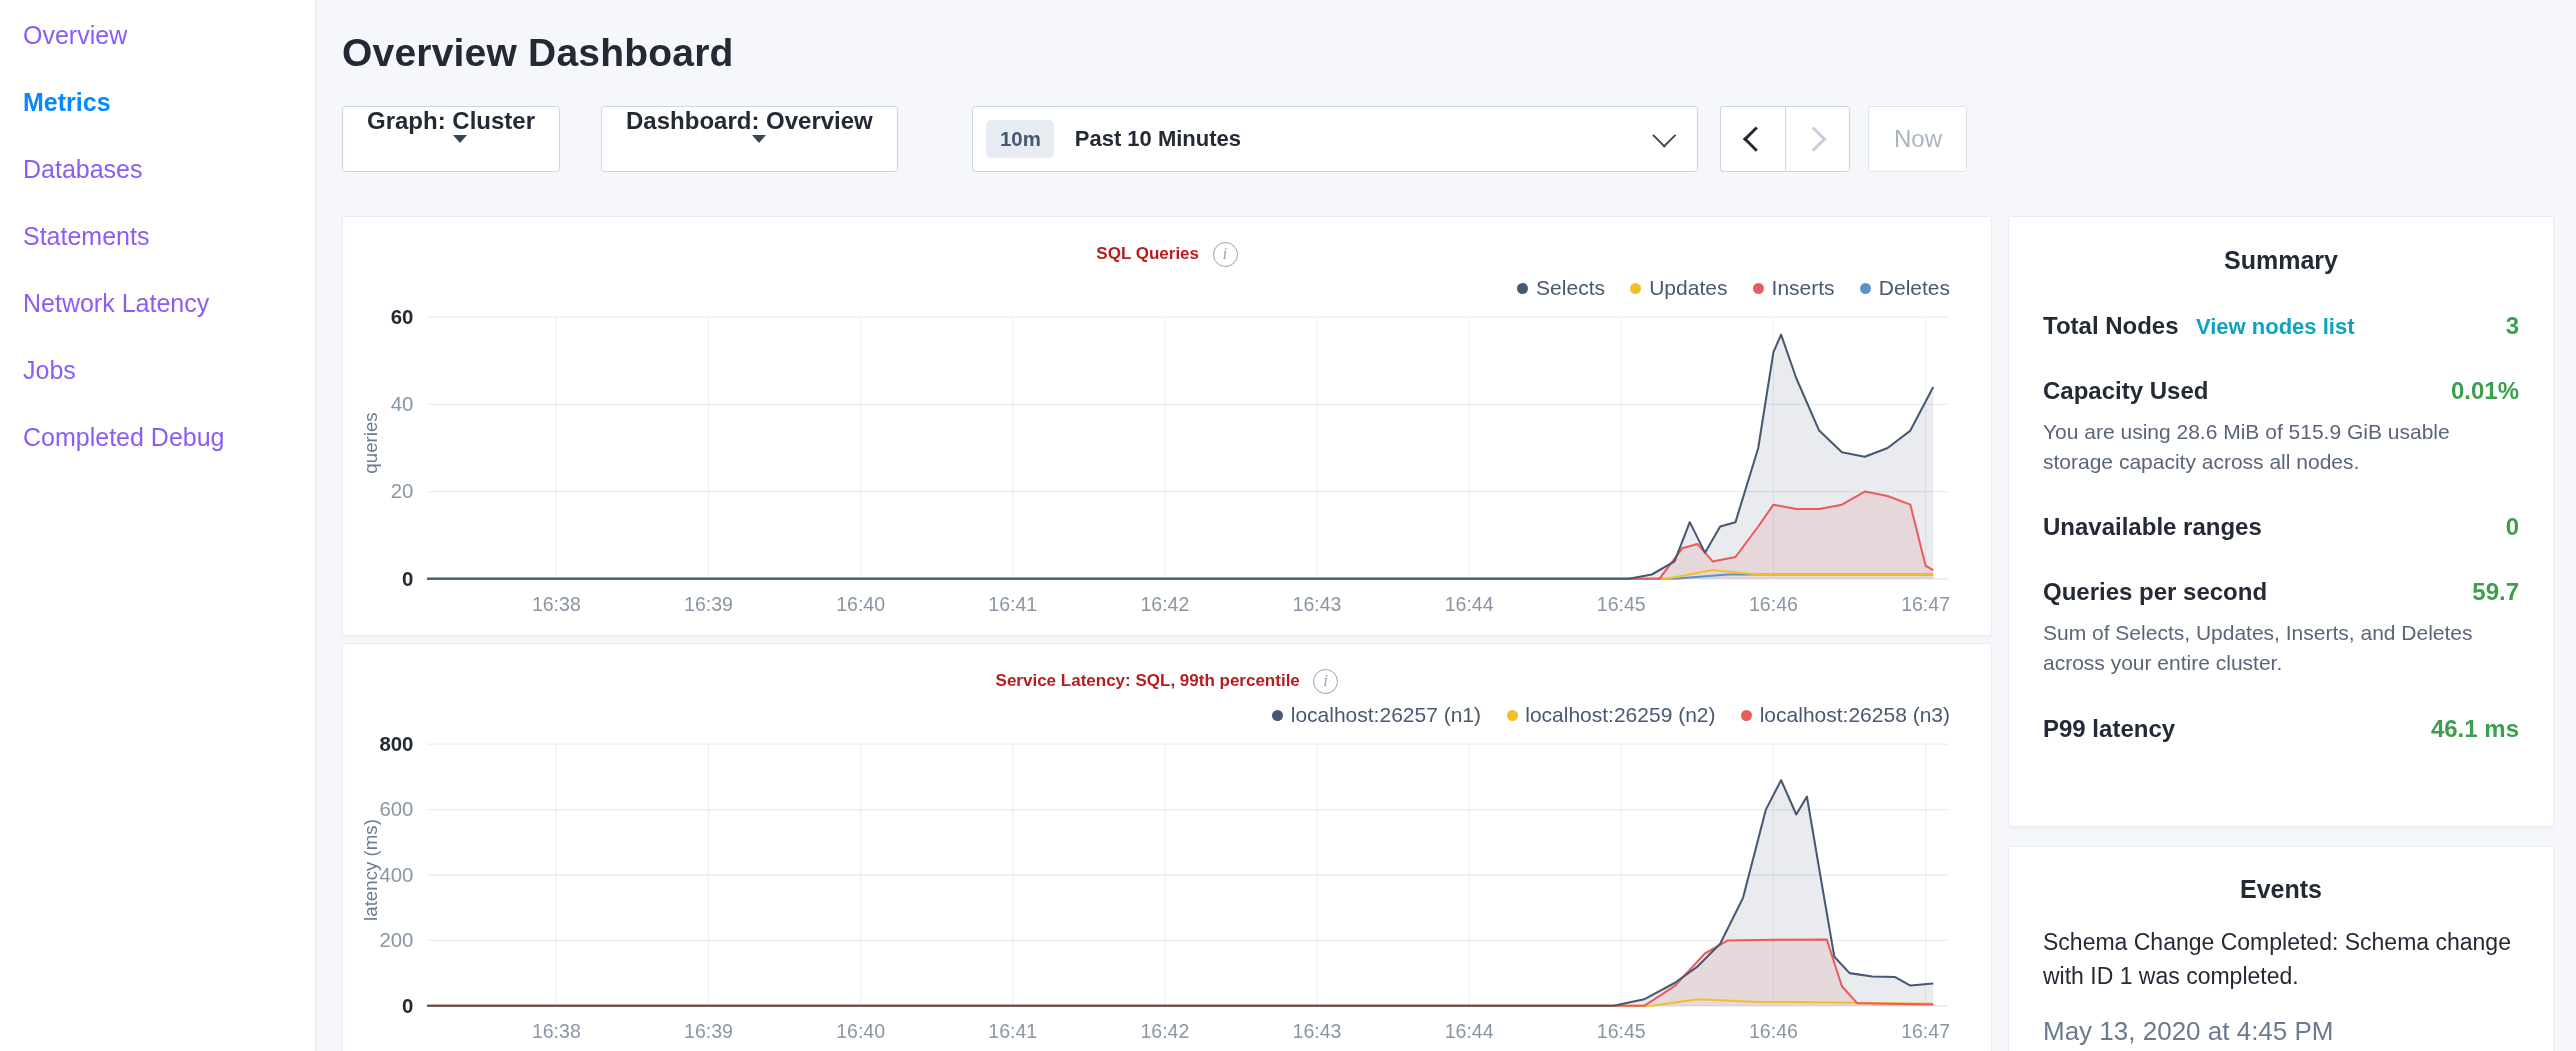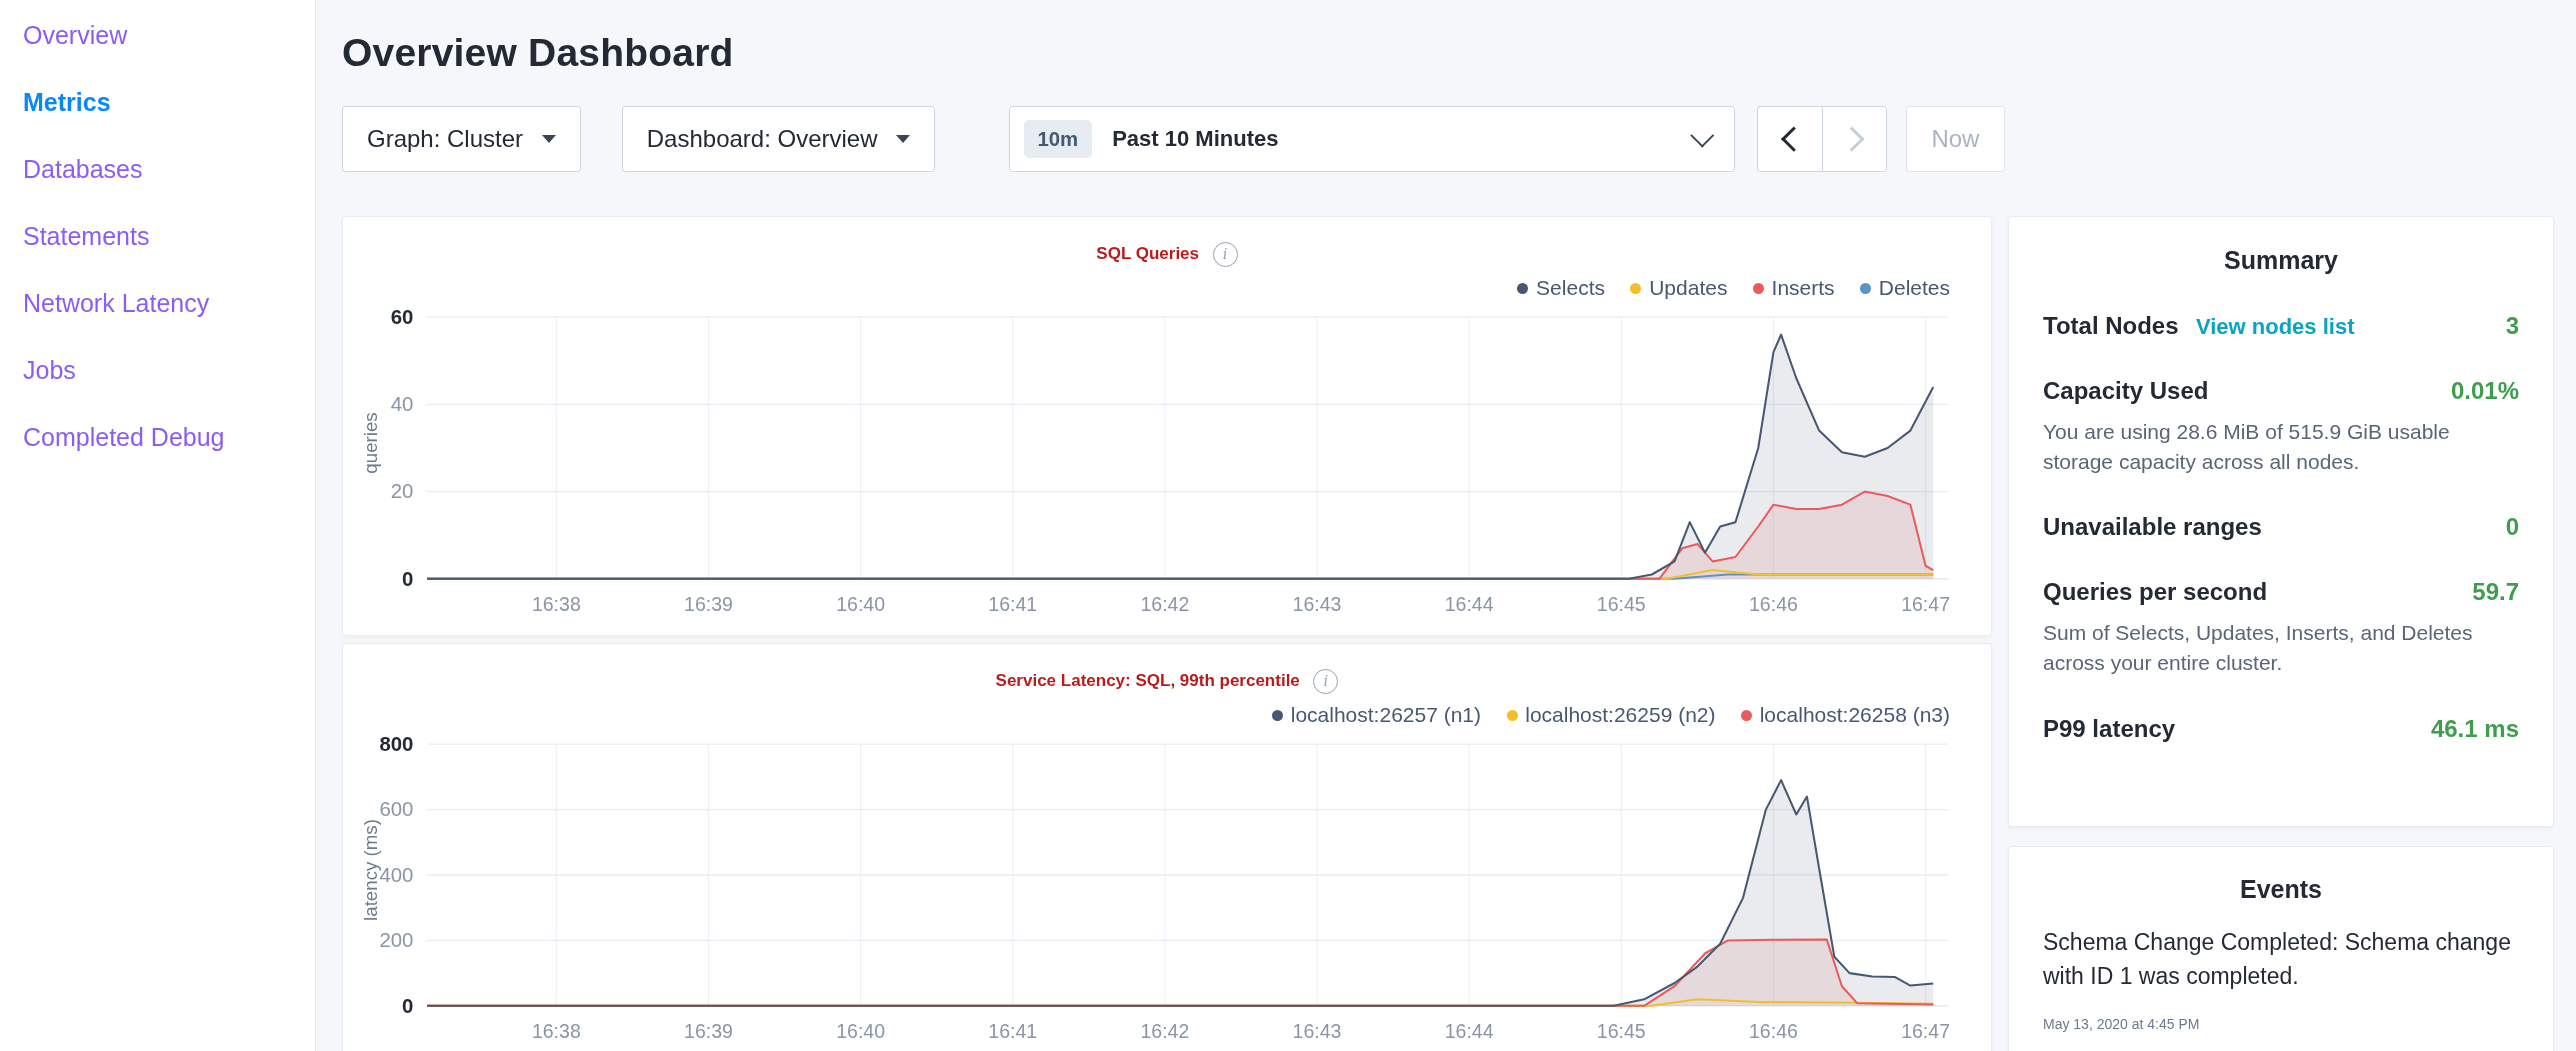--- a/index.html
+++ b/index.html
@@ -21,22 +21,22 @@
     padding-left:23px;font-size:25px;color:#8b5cf6;cursor:pointer;
   }
   .nav-item.active{color:#0788ff;font-weight:700;}
   
   .main{position:absolute;left:316px;top:0;width:2260px;height:1051px;box-sizing:border-box;padding:0 22px 0 26px;}
   h1.page-title{margin:31px 0 0 0;font-size:39px;font-weight:700;color:#242a35;letter-spacing:0.2px;}
   
   .controls{margin-top:31px;display:flex;align-items:center;height:66px;}
   .dropdown-btn{
     height:66px;background:#fff;border:0.9px solid #cdd5e0;border-radius:3.4px;
-    display:flex;align-items:center;padding:0 24px;font-size:24px;font-weight:400;
-    color:#242a35;cursor:pointer;box-sizing:border-box;
+    display:flex;align-items:center;padding:0 24px;font-size:24px;font-weight:700;
+    color:#242a35;cursor:pointer;box-sizing:border-box;flex-direction:column;
   }
   .caret{display:inline-block;width:0;height:0;border-left:7.7px solid transparent;border-right:7.7px solid transparent;border-top:8.5px solid #394455;margin-left:18.7px;}
   .gap48{margin-right:41px;}
   .time-wrap{
     margin-left:74px;width:726px;height:66px;background:#fff;border:0.9px solid #cdd5e0;border-radius:3.4px;
     display:flex;align-items:center;box-sizing:border-box;padding:0 24px 0 13.6px;cursor:pointer;
   }
   .time-badge{
     background:#e7ecf3;color:#475872;border-radius:5.1px;font-size:20.4px;font-weight:700;
     padding:7.7px 13.6px;margin-right:20.4px;
@@ -89,21 +89,21 @@
   .stat{margin-top:37px;}
   .stat-line{display:flex;justify-content:space-between;align-items:baseline;}
   .stat-label{font-size:24px;font-weight:700;color:#242a35;}
   .stat-link{font-size:22px;font-weight:600;color:#0ba3c1;margin-left:13.6px;cursor:pointer;}
   .stat-value{font-size:24px;font-weight:700;color:#3f9e4d;white-space:nowrap;}
   .stat-desc{margin-top:12px;font-size:21px;line-height:1.42;color:#5a6578;max-width:463px;}
   .summary-card{min-height:611px;}
   
   .events-card{min-height:223px;}
   .event-text{margin-top:22px;font-size:23px;line-height:1.45;color:#242a35;}
-  .event-time{margin-top:8.5px;font-size:14px;color:#6c7a8d;}
+  .event-time{margin-top:8.5px;font-size:26px;color:#6c7a8d;}
 </style>
 </head>
 <body>
 
 <aside class="sidebar">
   <div class="nav-item">Overview</div>
   <div class="nav-item active">Metrics</div>
   <div class="nav-item">Databases</div>
   <div class="nav-item">Statements</div>
   <div class="nav-item">Network Latency</div>

